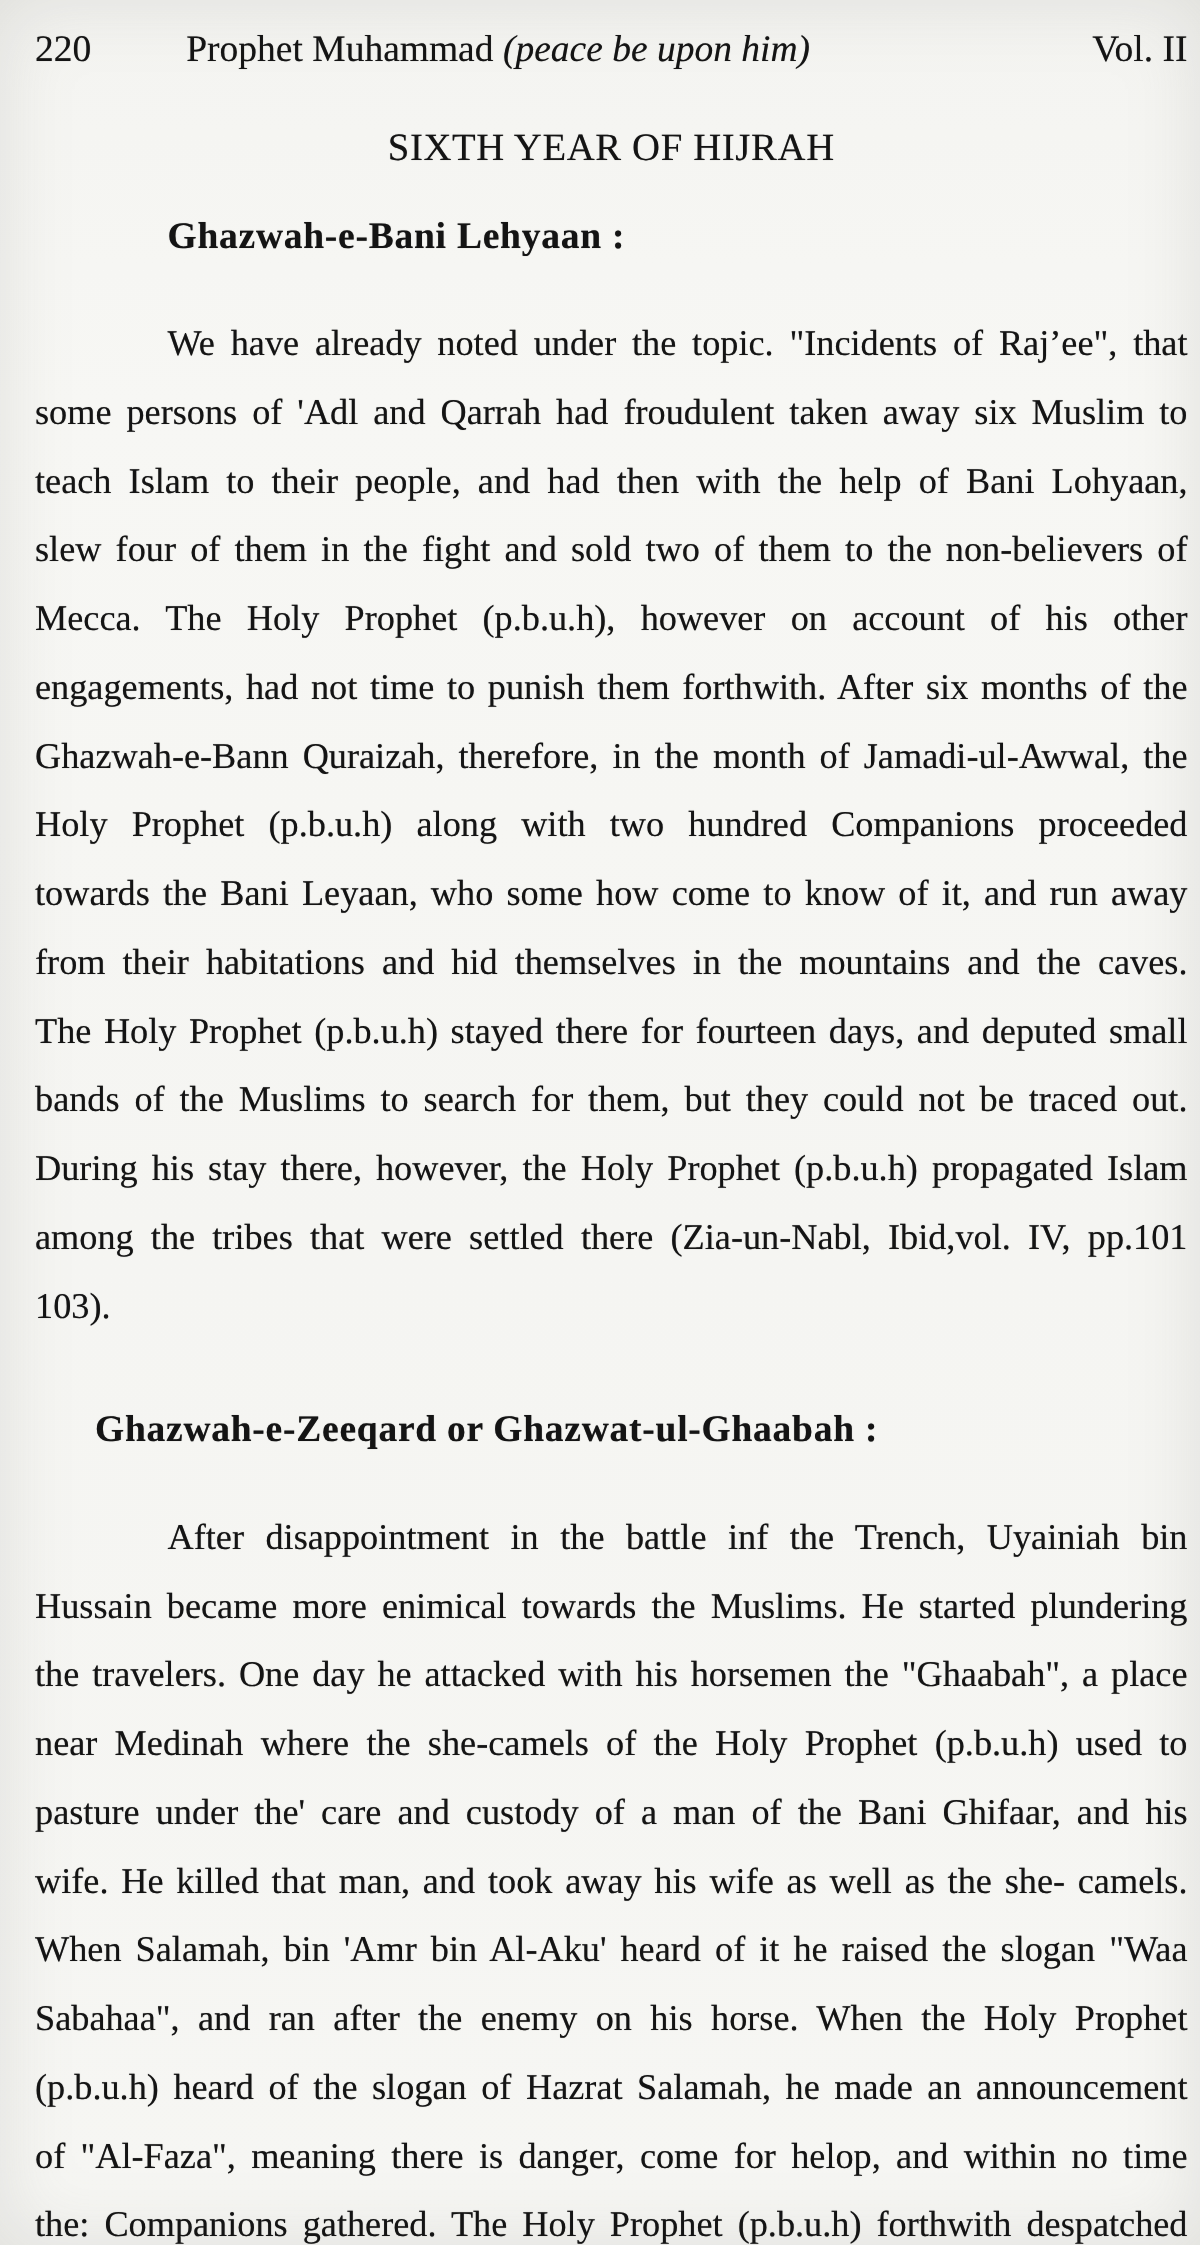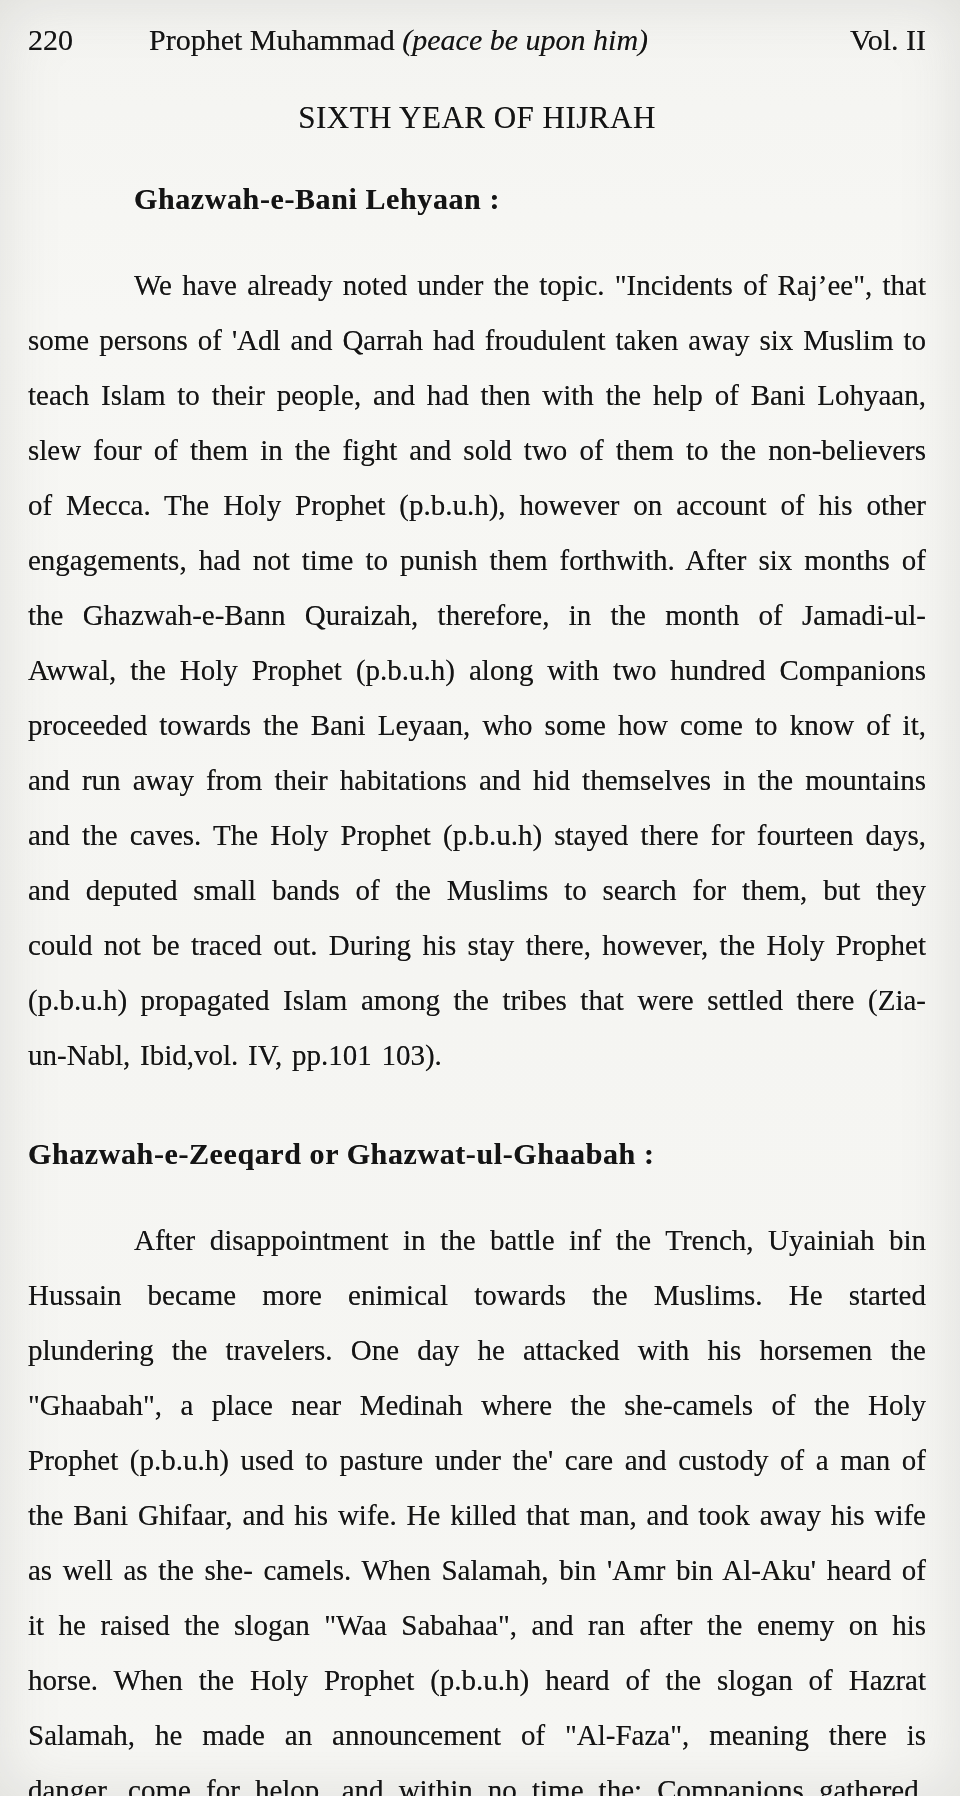--- a/index.html
+++ b/index.html
@@ -13,21 +13,21 @@
     font-family: "Liberation Serif", "DejaVu Serif", serif;
     color: #141414;
     overflow: hidden;
   }
   .page {
     position: relative;
     width: 960px;
     height: 1796px;
     background: linear-gradient(180deg, #f4f4f1 0%, #f7f7f4 18%, #f5f5f2 55%, #f6f6f3 100%);
     box-shadow: inset 0 0 60px rgba(120,120,115,0.18);
-    padding: 22px 34px 0 28px;
+    padding: 22px 10px 0 28px;
     box-sizing: border-box;
   }
   .scan-text {
     text-shadow: 0 0 0.6px rgba(10,10,10,0.55);
   }
   .running-header {
     display: flex;
     align-items: baseline;
     font-size: 30px;
     line-height: 36px;
@@ -53,26 +53,27 @@
     font-weight: normal;
     font-size: 31px;
     letter-spacing: 0.5px;
   }
   .section-heading {
     font-weight: bold;
     font-size: 30px;
     letter-spacing: 0.6px;
   }
   .section-heading.indented {
-    margin-top: 46px;
+    margin-top: 36px;
     padding-left: 106px;
   }
   .section-heading.flush {
     margin-top: 54px;
     padding-left: 0;
+    margin-left: 48px;
   }
   .body-paragraph {
     margin-top: 42px;
     font-size: 29px;
     line-height: 55px;
     text-align: justify;
     text-indent: 106px;
     word-spacing: 2.5px;
   }
 </style>

